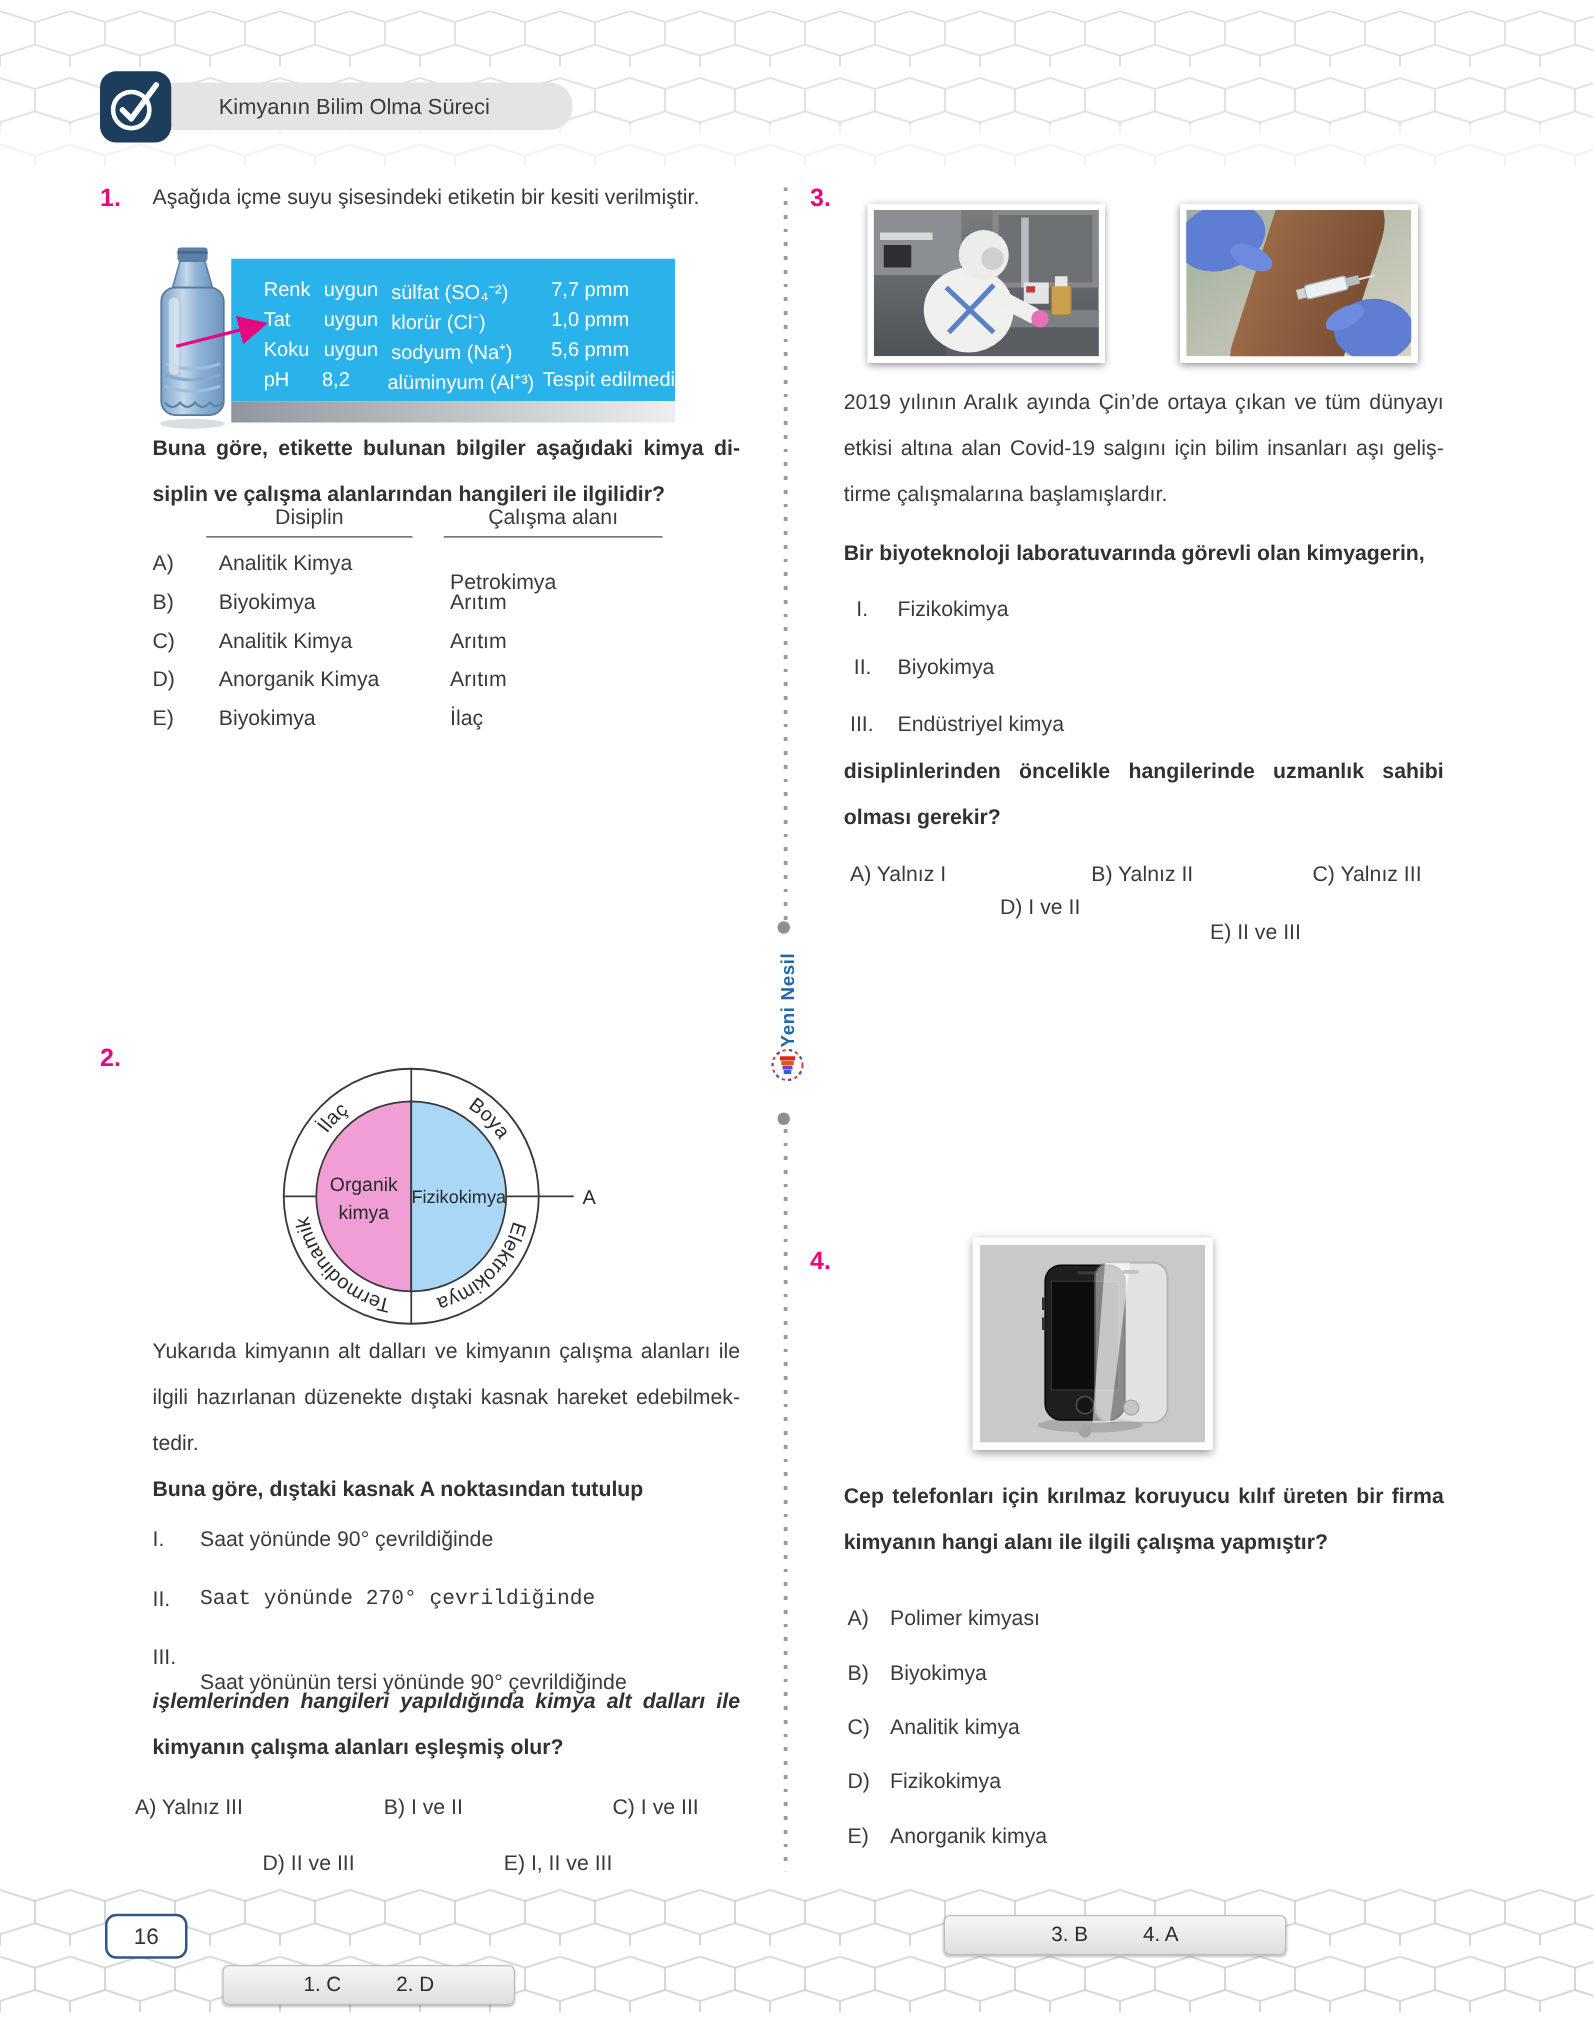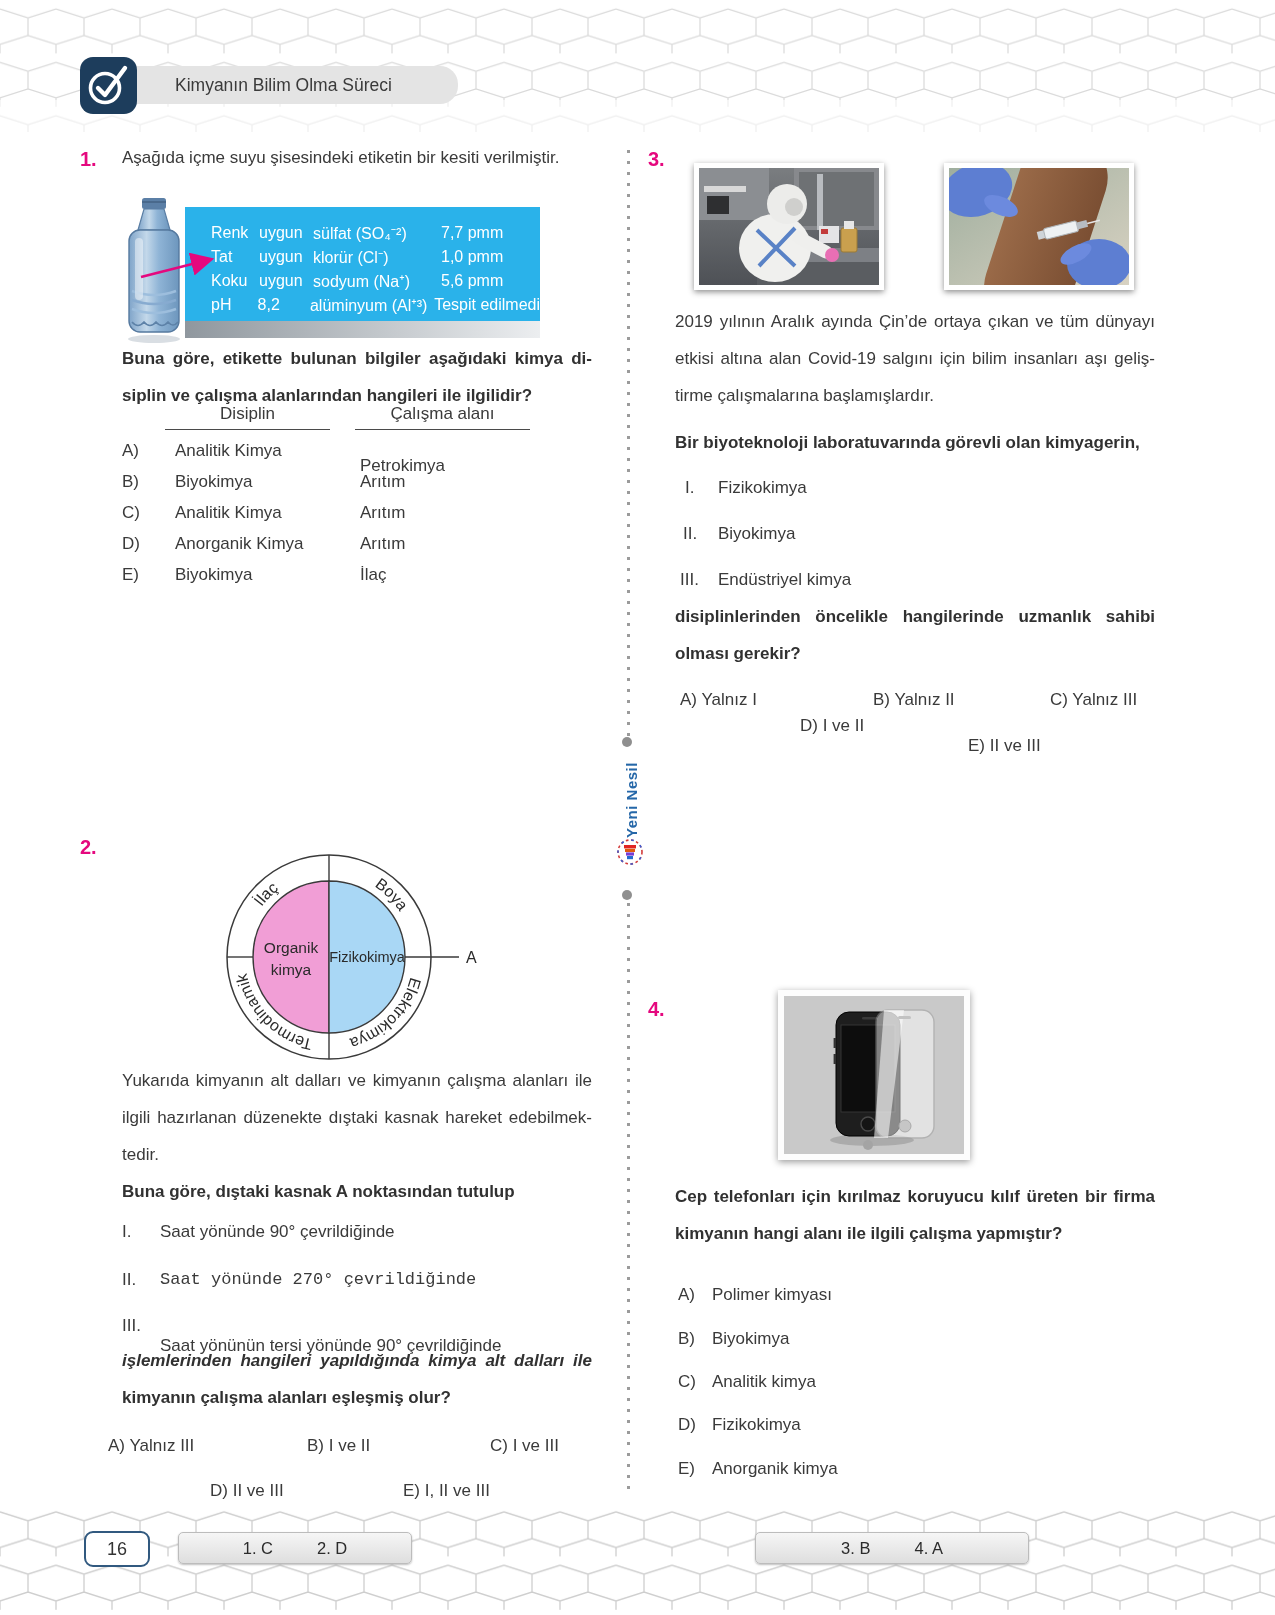--- a/index.html
+++ b/index.html
@@ -346,21 +346,21 @@
   <div class="opt" style="left:678px;top:1372px;">C)</div>
   <div class="opt" style="left:712px;top:1372px;">Analitik kimya</div>
   <div class="opt" style="left:678px;top:1415px;">D)</div>
   <div class="opt" style="left:712px;top:1415px;">Fizikokimya</div>
   <div class="opt" style="left:678px;top:1459px;">E)</div>
   <div class="opt" style="left:712px;top:1459px;">Anorganik kimya</div>
 
   <div class="pagebox">
     <span>16</span>
   </div>
-  <div class="ansbar" style="left:178px;width:232px;">
+  <div class="ansbar" style="left:178px;width:232px;margin-top:40px;">
     <span>1. C</span>
     <span>2. D</span>
   </div>
   <div class="ansbar" style="left:755px;width:272px;">
     <span>3. B</span>
     <span>4. A</span>
   </div>
 
 </div>
 

